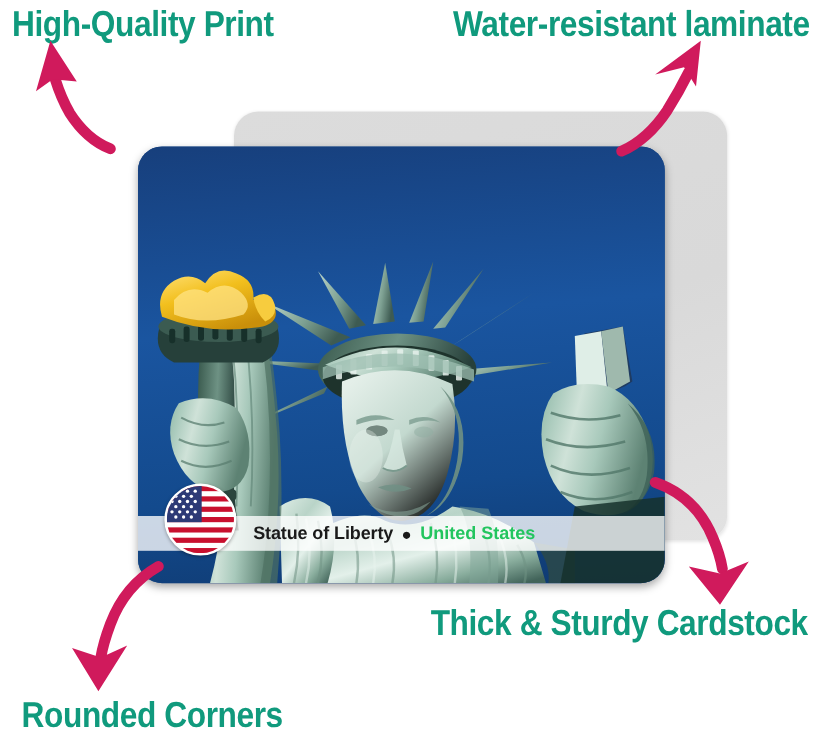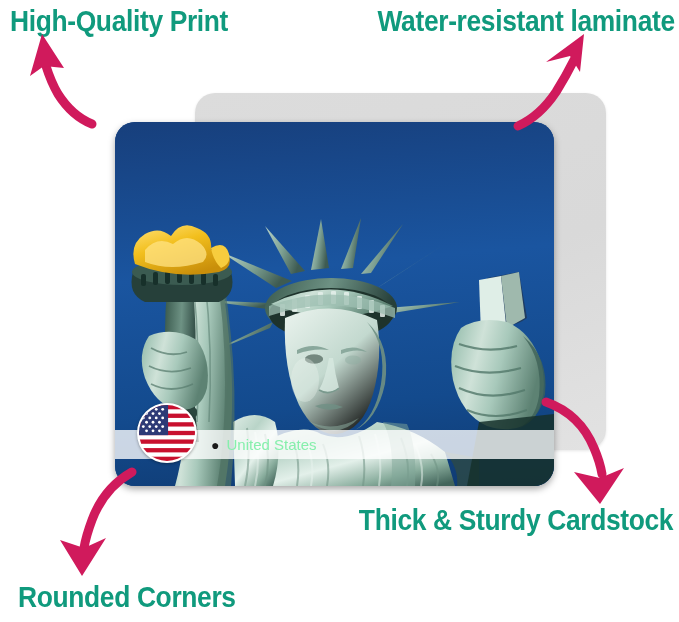--- a/index.html
+++ b/index.html
@@ -115,21 +115,21 @@
     top: 0;
     height: 29px;
     display: flex;
     align-items: center;
     gap: 7px;
     font-size: 15px;
     color: #1a1a1a;
   }
   #caption-title { font-weight: bold; letter-spacing: -0.1px; }
   #caption-dot   { font-size: 14px; line-height: 1; }
-  #caption-country { font-weight: normal; color: #86efac; }
+  #caption-country { font-weight: bold; color: #22c55e; }
 </style>
 </head>
 <body>
 
 <div id="stage">
 
   <div id="back-card"></div>
 
   <div id="postcard">
 
@@ -360,20 +360,21 @@
             <circle cx="16" cy="20" r="1.3"></circle>
               <circle cx="22" cy="20" r="1.3"></circle>
             <circle cx="7" cy="24" r="1.3"></circle>
               <circle cx="13" cy="24" r="1.3"></circle>
             <circle cx="19" cy="24" r="1.3"></circle>
           </g>
         </svg>
       </div>
 
       <div id="caption-text">
+        <span id="caption-title">Statue of Liberty</span>
         <span id="caption-dot">●</span>
         <span id="caption-country">United States</span>
       </div>
     </div>
   </div>
 
   <div class="callout" id="label-print">High-Quality Print</div>
 
   <div class="callout" id="label-laminate">Water-resistant laminate</div>
 

